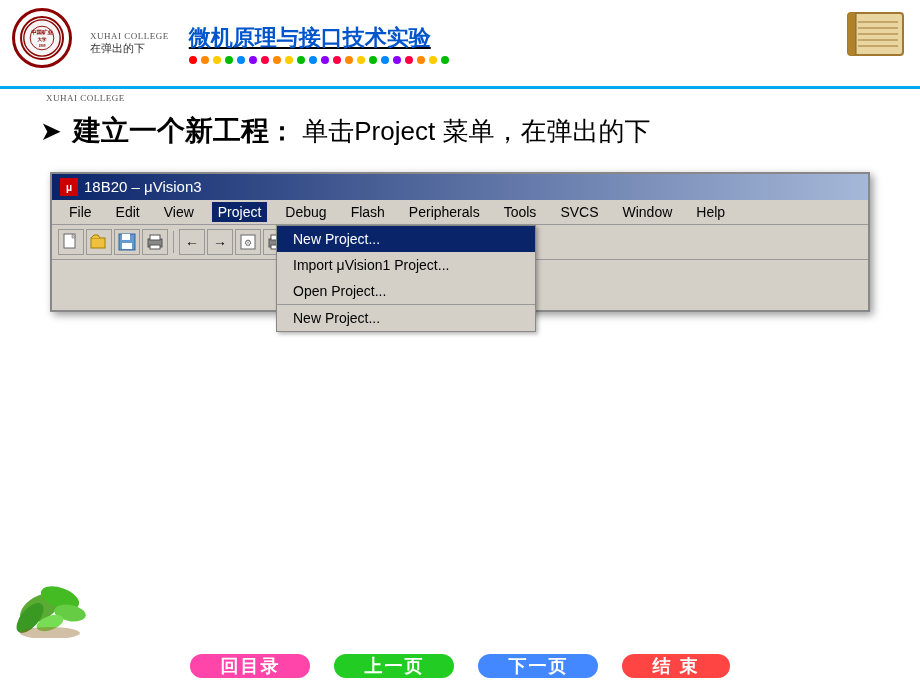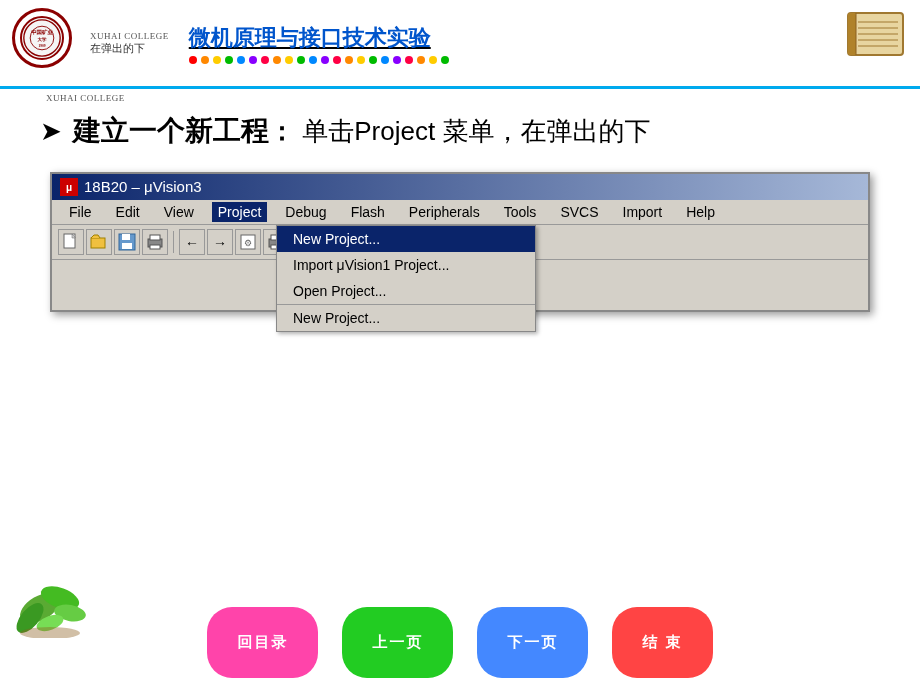--- a/index.html
+++ b/index.html
@@ -257,23 +257,23 @@
     .nav-buttons {
       position: absolute;
       bottom: 12px;
       left: 0;
       width: 100%;
       display: flex;
       justify-content: center;
       gap: 24px;
     }
     .nav-btn {
-      padding: 26px 30px;
+      padding: 0 30px;
       border-radius: 25px;
-      font-size: 15px;
+      font-size: 18px;
       font-weight: bold;
       color: white;
       cursor: pointer;
       border: none;
       font-family: 'Microsoft YaHei', '微软雅黑', sans-serif;
       letter-spacing: 2px;
     }
     .nav-btn-pink { background: #ff44aa; }
     .nav-btn-green { background: #22cc22; }
     .nav-btn-blue { background: #4488ff; }
@@ -365,21 +365,21 @@
     <div class="ide-menubar">
       <span class="menu-item">File</span>
       <span class="menu-item">Edit</span>
       <span class="menu-item">View</span>
       <span class="menu-item active">Project</span>
       <span class="menu-item">Debug</span>
       <span class="menu-item">Flash</span>
       <span class="menu-item">Peripherals</span>
       <span class="menu-item">Tools</span>
       <span class="menu-item">SVCS</span>
-      <span class="menu-item">Import</span>
+      <span class="menu-item">Window</span>
       <span class="menu-item">Help</span>
     </div>
 
     <div class="dropdown-overlay">
 
       <div class="ide-toolbar">
         <div class="toolbar-btn">
           <svg width="18" height="18" viewBox="0 0 18 18">
               <rect x="2" y="1" width="11" height="14" fill="white" stroke="#666" stroke-width="1"></rect>
               <polyline points="10,1 13,4 13,5 10,5 10,1" fill="#ccc" stroke="#666" stroke-width="0.5"></polyline>

